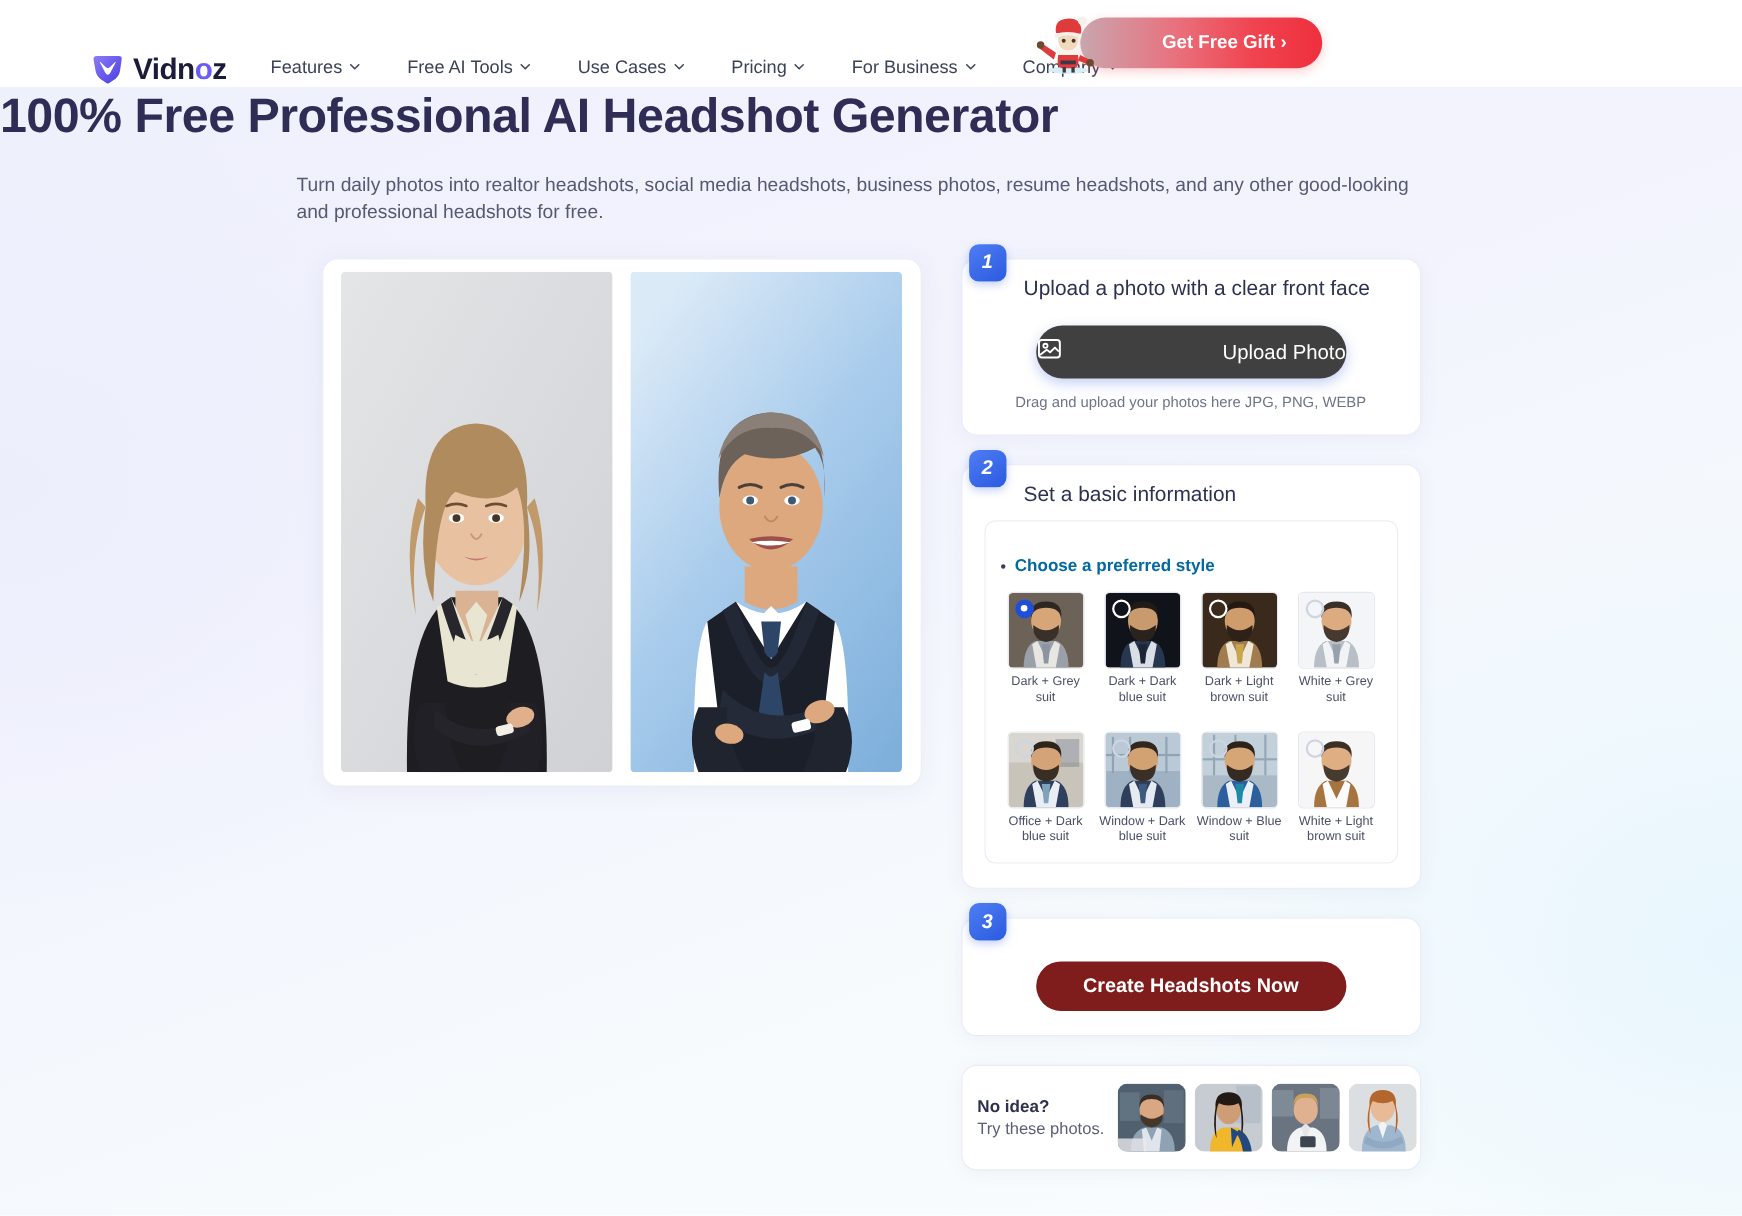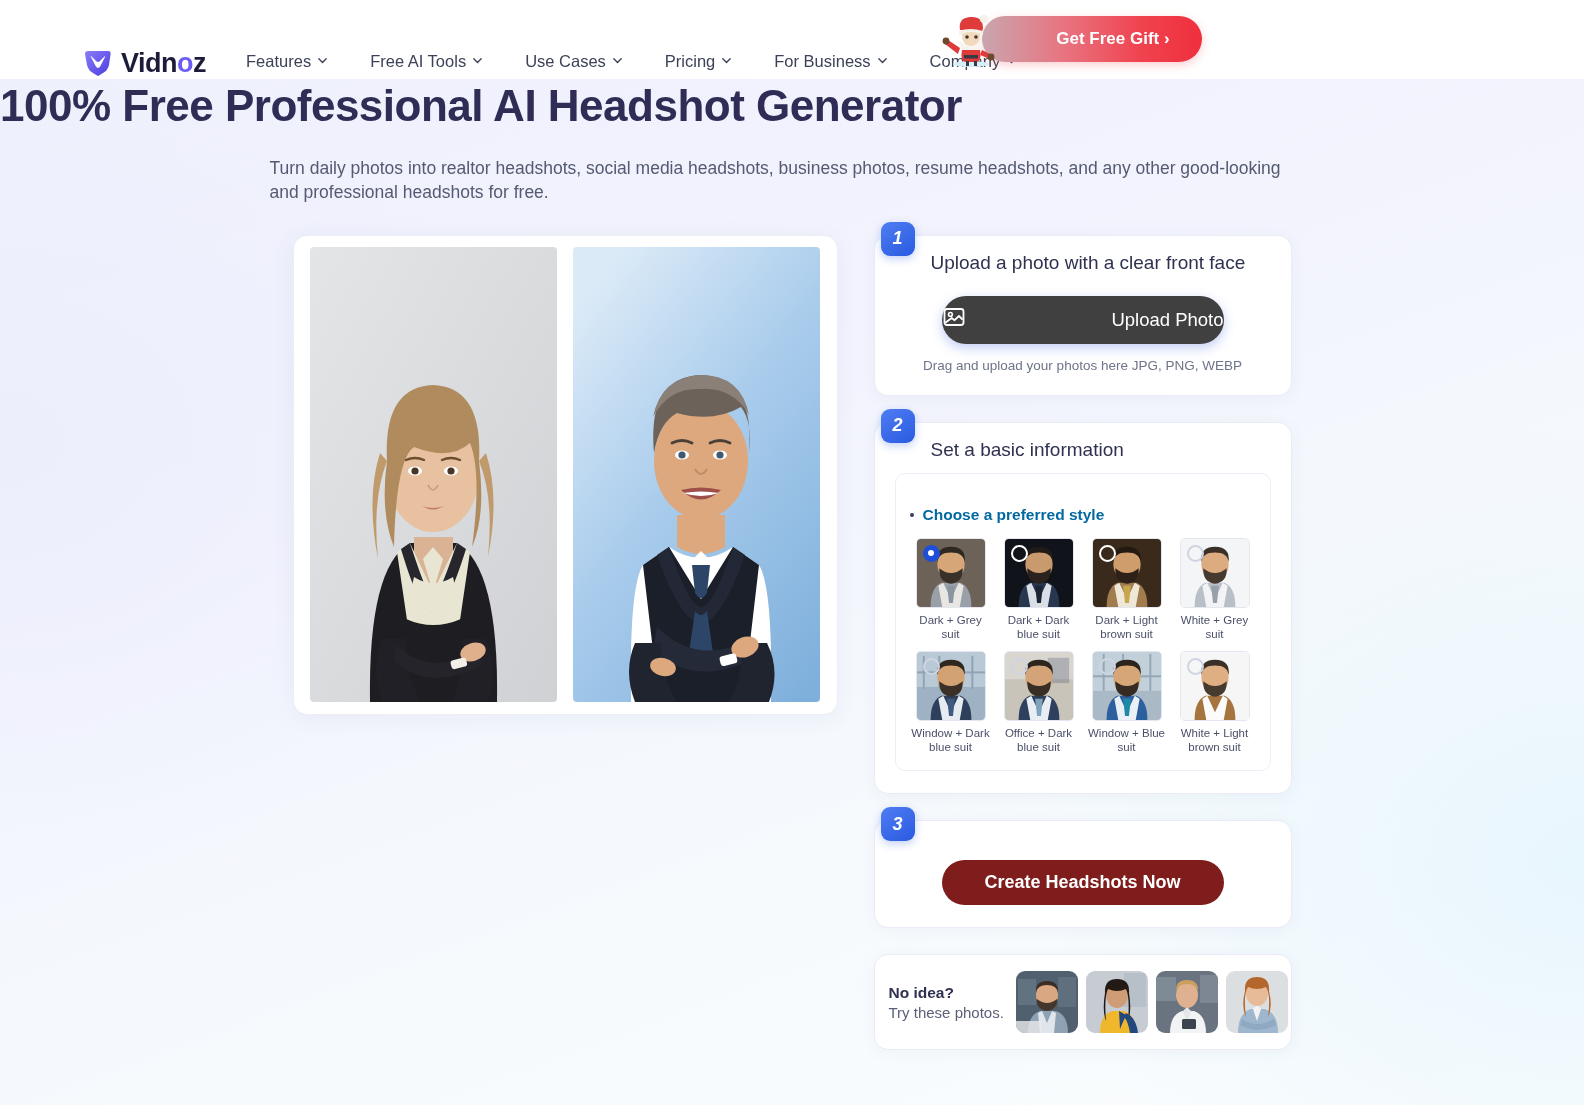--- a/index.html
+++ b/index.html
@@ -143,21 +143,21 @@
     display: flex; align-items: center; padding: 0 8px;
   }
   .select-box span { font-size: 15px; color: #4a5bdc; }
   .select-box .chev { position: absolute; right: 9px; top: 10px; }
   .row-label { font-size: 16.5px; font-weight: 700; color: #2f3150; }
   .choose-label { font-size: 15.5px; font-weight: 700; color: #0369a1; }
 
   .style-grid {
     margin-top: 14px;
     display: grid; grid-template-columns: repeat(4, 1fr);
-    gap: 10px 6px;
+    gap: 24px 6px;
   }
   .style-item { text-align: center; cursor: pointer; }
   .style-thumb {
     position: relative; width: 70px; height: 70px; margin: 0 auto;
     border-radius: 5px; overflow: hidden; border: 1px solid #e4e7f0;
   }
   .style-thumb svg { display: block; width: 100%; height: 100%; }
   .radio {
     position: absolute; left: 6px; top: 6px;
     width: 17px; height: 17px; border-radius: 50%;
@@ -466,54 +466,54 @@
                   <path d="M23 30 Q22 44 35 46 Q48 44 47 30 Q35 40 23 30 Z" fill="#463a30"></path>
                 </svg>
               <div class="radio light"></div>
             </div>
             <div class="style-label">White + Grey suit</div>
           </div>
 
           <div class="style-item">
             <div class="style-thumb">
               <svg viewBox="0 0 70 70">
+                  <rect width="70" height="70" fill="#d9d6cf"></rect>
+                  <rect x="0" y="28" width="70" height="42" fill="#c8c4ba"></rect>
+                  <rect x="44" y="6" width="22" height="26" fill="#2f3f5e" opacity=".25"></rect>
+                  <path d="M14 70 Q14 50 25 45 L45 45 Q56 50 56 70 Z" fill="#2f3f5e"></path>
+                  <path d="M27 45 L35 62 L43 45 L48 48 L44 70 L26 70 L22 48 Z" fill="#e8eef4"></path>
+                  <path d="M31 48 L39 48 L37 66 L33 66 Z" fill="#7fa3bd"></path>
+                  <ellipse cx="35" cy="26" rx="14" ry="17" fill="#d4a478"></ellipse>
+                  <path d="M21 24 Q19 8 35 8 Q51 8 49 24 Q48 14 35 14 Q22 14 21 24 Z" fill="#2e251d"></path>
+                  <path d="M23 30 Q22 44 35 46 Q48 44 47 30 Q35 40 23 30 Z" fill="#392e24"></path>
+                </svg>
+              <div class="radio light"></div>
+            </div>
+            <div class="style-label">Office + Dark blue suit</div>
+          </div>
+
+          <div class="style-item">
+            <div class="style-thumb">
+              <svg viewBox="0 0 70 70">
                   <rect width="70" height="70" fill="#9fb2c4"></rect>
                   <rect x="0" y="0" width="70" height="36" fill="#b9c9d6"></rect>
                   <rect x="6" y="4" width="2" height="34" fill="#8fa3b4"></rect>
                   <rect x="22" y="4" width="2" height="34" fill="#8fa3b4"></rect>
                   <rect x="56" y="4" width="2" height="34" fill="#8fa3b4"></rect>
                   <rect x="0" y="20" width="70" height="2" fill="#8fa3b4"></rect>
                   <path d="M14 70 Q14 50 25 45 L45 45 Q56 50 56 70 Z" fill="#2e3f5c"></path>
                   <path d="M27 45 L35 62 L43 45 L48 48 L44 70 L26 70 L22 48 Z" fill="#e6ebf1"></path>
                   <path d="M31 48 L39 48 L37 66 L33 66 Z" fill="#3d5a80"></path>
                   <ellipse cx="35" cy="26" rx="14" ry="17" fill="#d2a273"></ellipse>
                   <path d="M21 24 Q19 8 35 8 Q51 8 49 24 Q48 14 35 14 Q22 14 21 24 Z" fill="#30271f"></path>
                   <path d="M23 30 Q22 44 35 46 Q48 44 47 30 Q35 40 23 30 Z" fill="#3b3028"></path>
                 </svg>
               <div class="radio light"></div>
             </div>
             <div class="style-label">Window + Dark blue suit</div>
-          </div>
-
-          <div class="style-item">
-            <div class="style-thumb">
-              <svg viewBox="0 0 70 70">
-                  <rect width="70" height="70" fill="#d9d6cf"></rect>
-                  <rect x="0" y="28" width="70" height="42" fill="#c8c4ba"></rect>
-                  <rect x="44" y="6" width="22" height="26" fill="#2f3f5e" opacity=".25"></rect>
-                  <path d="M14 70 Q14 50 25 45 L45 45 Q56 50 56 70 Z" fill="#2f3f5e"></path>
-                  <path d="M27 45 L35 62 L43 45 L48 48 L44 70 L26 70 L22 48 Z" fill="#e8eef4"></path>
-                  <path d="M31 48 L39 48 L37 66 L33 66 Z" fill="#7fa3bd"></path>
-                  <ellipse cx="35" cy="26" rx="14" ry="17" fill="#d4a478"></ellipse>
-                  <path d="M21 24 Q19 8 35 8 Q51 8 49 24 Q48 14 35 14 Q22 14 21 24 Z" fill="#2e251d"></path>
-                  <path d="M23 30 Q22 44 35 46 Q48 44 47 30 Q35 40 23 30 Z" fill="#392e24"></path>
-                </svg>
-              <div class="radio light"></div>
-            </div>
-            <div class="style-label">Office + Dark blue suit</div>
           </div>
 
           <div class="style-item">
             <div class="style-thumb">
               <svg viewBox="0 0 70 70">
                   <rect width="70" height="70" fill="#aab9c6"></rect>
                   <rect x="0" y="0" width="70" height="40" fill="#c2d0da"></rect>
                   <rect x="10" y="2" width="2" height="38" fill="#94a7b6"></rect>
                   <rect x="30" y="2" width="2" height="38" fill="#94a7b6"></rect>
                   <rect x="58" y="2" width="2" height="38" fill="#94a7b6"></rect>

